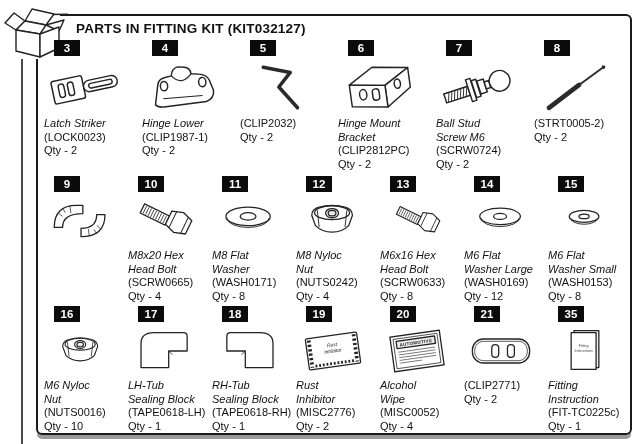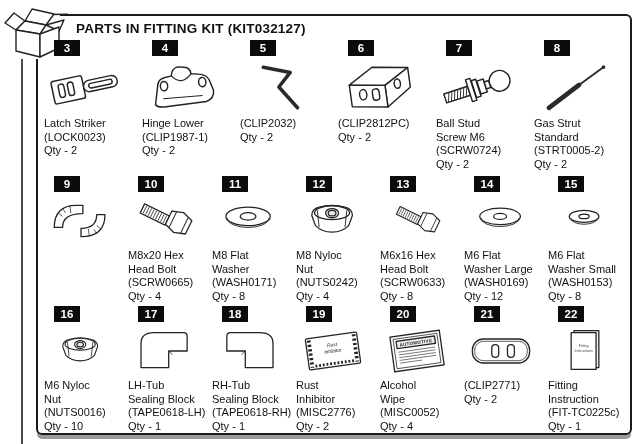--- a/index.html
+++ b/index.html
@@ -18,21 +18,21 @@
   .row.cols6 .cell{width:98px;}
   .row.cols7 .cell{width:84px;}
   .cell{flex:0 0 auto;}
   .badge{width:26px;height:16px;background:#0b0b0b;color:#fff;font-size:11.5px;
          font-weight:bold;text-align:center;line-height:16px;margin-left:12px;}
   .iconbox{height:54px;margin-top:4px;display:flex;align-items:center;}
   .row.r1 .iconbox,.row.r2 .iconbox{height:50px;}
   .cols6 .iconbox svg{width:90px;height:54px;}
   .cols7 .iconbox svg{width:78px;height:48px;}
   .label{font-size:11px;line-height:13.5px;margin-top:3px;padding-left:2px;}
-  .nm{white-space:pre-line;}
+  .nm{white-space:pre-line;font-style:italic;}
 </style>
 </head>
 <body>
 
 <div class="page">
 
   <div class="frame"></div>
   <div class="vline"></div>
 
   <svg class="boxicon" width="66" height="60" viewBox="0 0 66 60">
@@ -110,20 +110,22 @@
                 <polygon fill="#fff" stroke="#232323" stroke-width="1.4" stroke-linejoin="round" stroke-linecap="round" points="6,20 30,6 64,11 40,25"></polygon>
                 <polygon fill="#fff" stroke="#232323" stroke-width="1.4" stroke-linejoin="round" stroke-linecap="round" points="40,25 64,11 64,30 40,46"></polygon>
                 <polygon fill="#fff" stroke="#232323" stroke-width="1.4" stroke-linejoin="round" stroke-linecap="round" points="6,20 40,25 40,46 6,41"></polygon>
                 <ellipse fill="#fff" stroke="#232323" stroke-width="1.4" stroke-linejoin="round" stroke-linecap="round" cx="18" cy="31" rx="3.5" ry="5"></ellipse>
                 <rect fill="#fff" stroke="#232323" stroke-width="1.4" stroke-linejoin="round" stroke-linecap="round" x="27" y="27" width="6.5" height="11" rx="3.2"></rect>
                 <ellipse fill="#fff" stroke="#232323" stroke-width="1.4" stroke-linejoin="round" stroke-linecap="round" cx="52" cy="25" rx="3" ry="4.5"></ellipse>
               </g>
             </svg>
           </div>
           <div class="label">
+            <div class="nm">Hinge Mount
+Bracket</div>
             <div>(CLIP2812PC)</div>
             <div>Qty - 2</div>
           </div>
         </div>
         <div class="cell">
           <div class="badge">7</div>
           <div class="iconbox">
             <svg viewBox="0 0 72 52">
               <g transform="rotate(-18 36 27)">
                 <rect fill="#fff" stroke="#232323" stroke-width="1.4" stroke-linejoin="round" stroke-linecap="round" x="2" y="22" width="24" height="9"></rect>
@@ -152,22 +154,20 @@
         <div class="cell">
           <div class="badge">8</div>
           <div class="iconbox">
             <svg viewBox="0 0 72 52">
               <line stroke="#2a2a2a" stroke-width="4.5" stroke-linecap="round" x1="9" y1="46" x2="38" y2="24"></line>
               <line stroke="#2a2a2a" stroke-width="1.8" stroke-linecap="round" x1="38" y1="24" x2="60" y2="8"></line>
               <circle fill="#2a2a2a" cx="61.5" cy="6.8" r="1.8"></circle>
             </svg>
           </div>
           <div class="label">
-            <div class="nm">Gas Strut
-Standard</div>
             <div>(STRT0005-2)</div>
             <div>Qty - 2</div>
           </div>
         </div>
       </div>
       <div class="row r1 cols7">
         <div class="cell">
           <div class="badge">9</div>
           <div class="iconbox">
             <svg viewBox="0 0 72 52">
@@ -413,21 +413,21 @@
               <rect fill="#fff" stroke="#232323" stroke-width="1.4" stroke-linejoin="round" stroke-linecap="round" x="26" y="19" width="7.5" height="14" rx="3.7"></rect>
               <rect fill="#fff" stroke="#232323" stroke-width="1.4" stroke-linejoin="round" stroke-linecap="round" x="43" y="19" width="7.5" height="14" rx="3.7"></rect>
             </svg>
           </div>
           <div class="label">
             <div>(CLIP2771)</div>
             <div>Qty - 2</div>
           </div>
         </div>
         <div class="cell">
-          <div class="badge">22</div>
+          <div class="badge">35</div>
           <div class="iconbox">
             <svg viewBox="0 0 72 52">
               <rect fill="#f1f1f1" stroke="#232323" stroke-width="1.4" stroke-linejoin="round" stroke-linecap="round" x="24" y="4" width="27" height="40"></rect>
               <rect fill="#fff" stroke="#232323" stroke-width="1.4" stroke-linejoin="round" stroke-linecap="round" x="21" y="6" width="27" height="40"></rect>
               <text x="34.5" y="22" text-anchor="middle" font-size="3.9" font-family="&quot;Liberation Sans&quot;,sans-serif" fill="#444" stroke="none"><tspan x="34.5" y="22">Fitting</tspan><tspan x="34.5" y="27.3">Instructions</tspan></text>
             </svg>
           </div>
           <div class="label">
             <div class="nm">Fitting
 Instruction</div>

